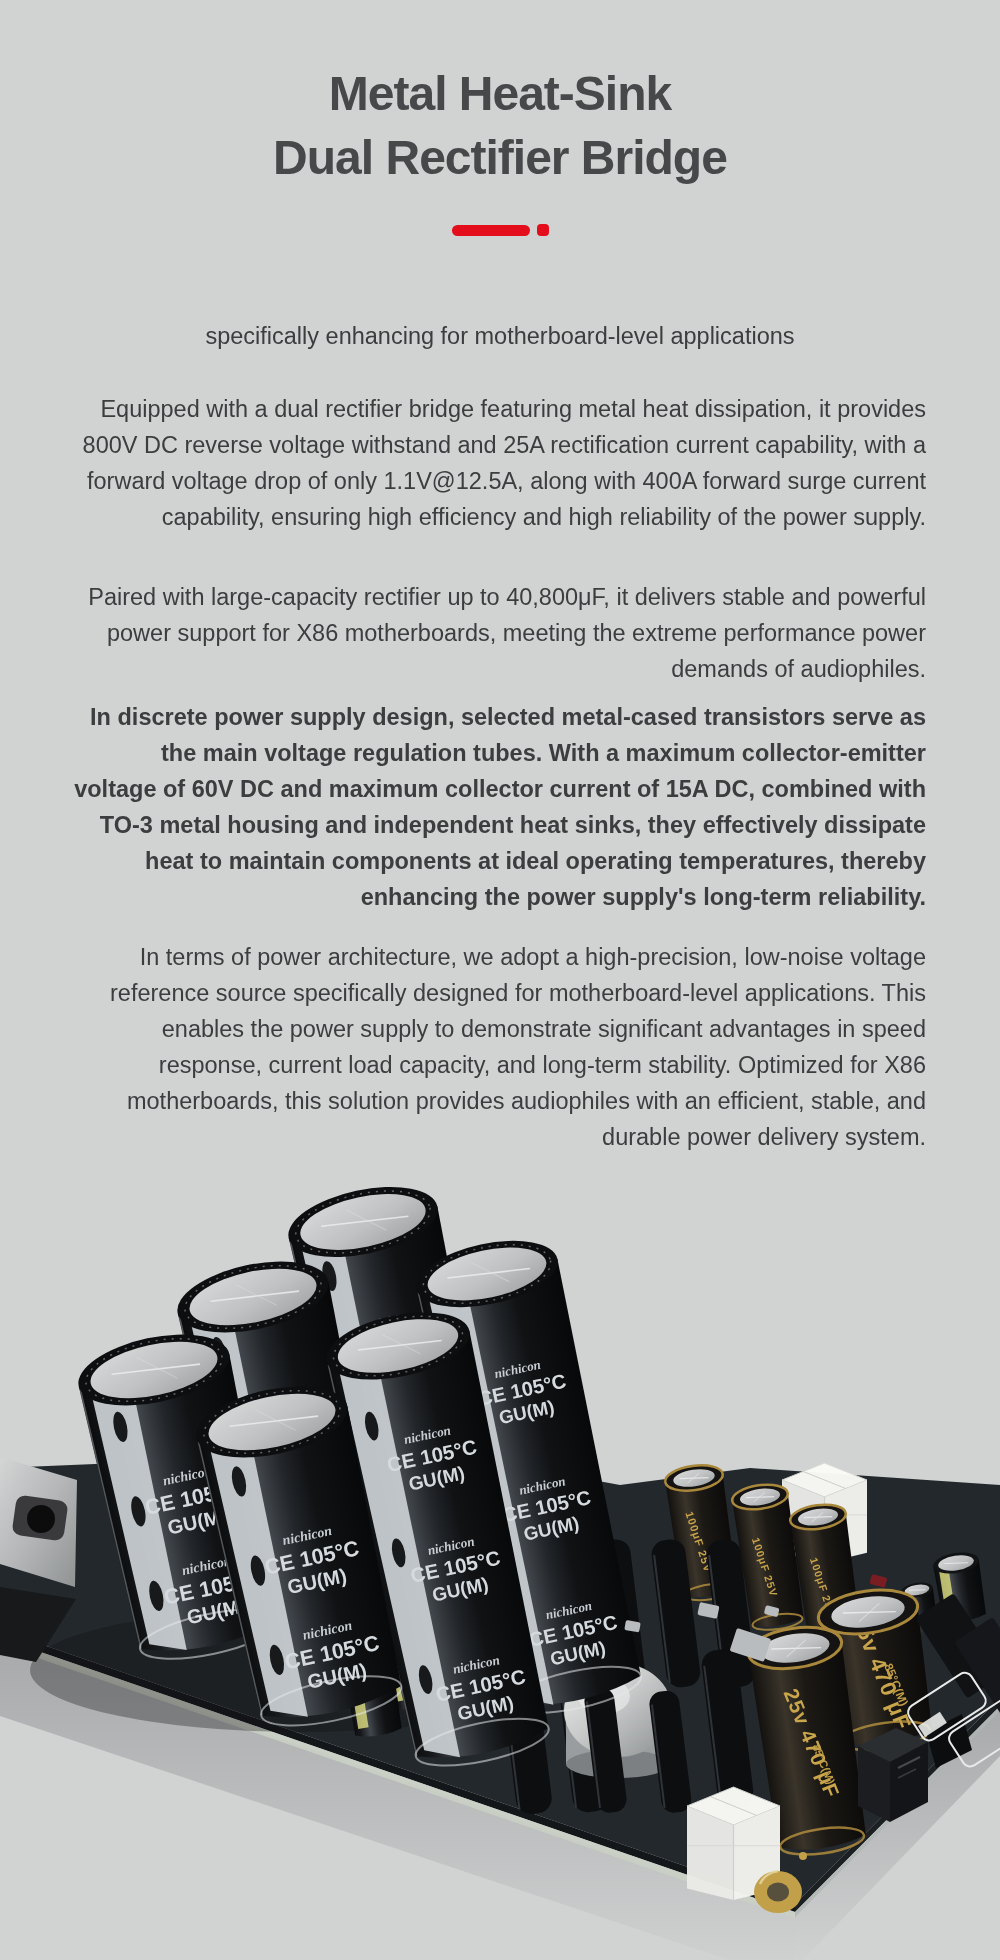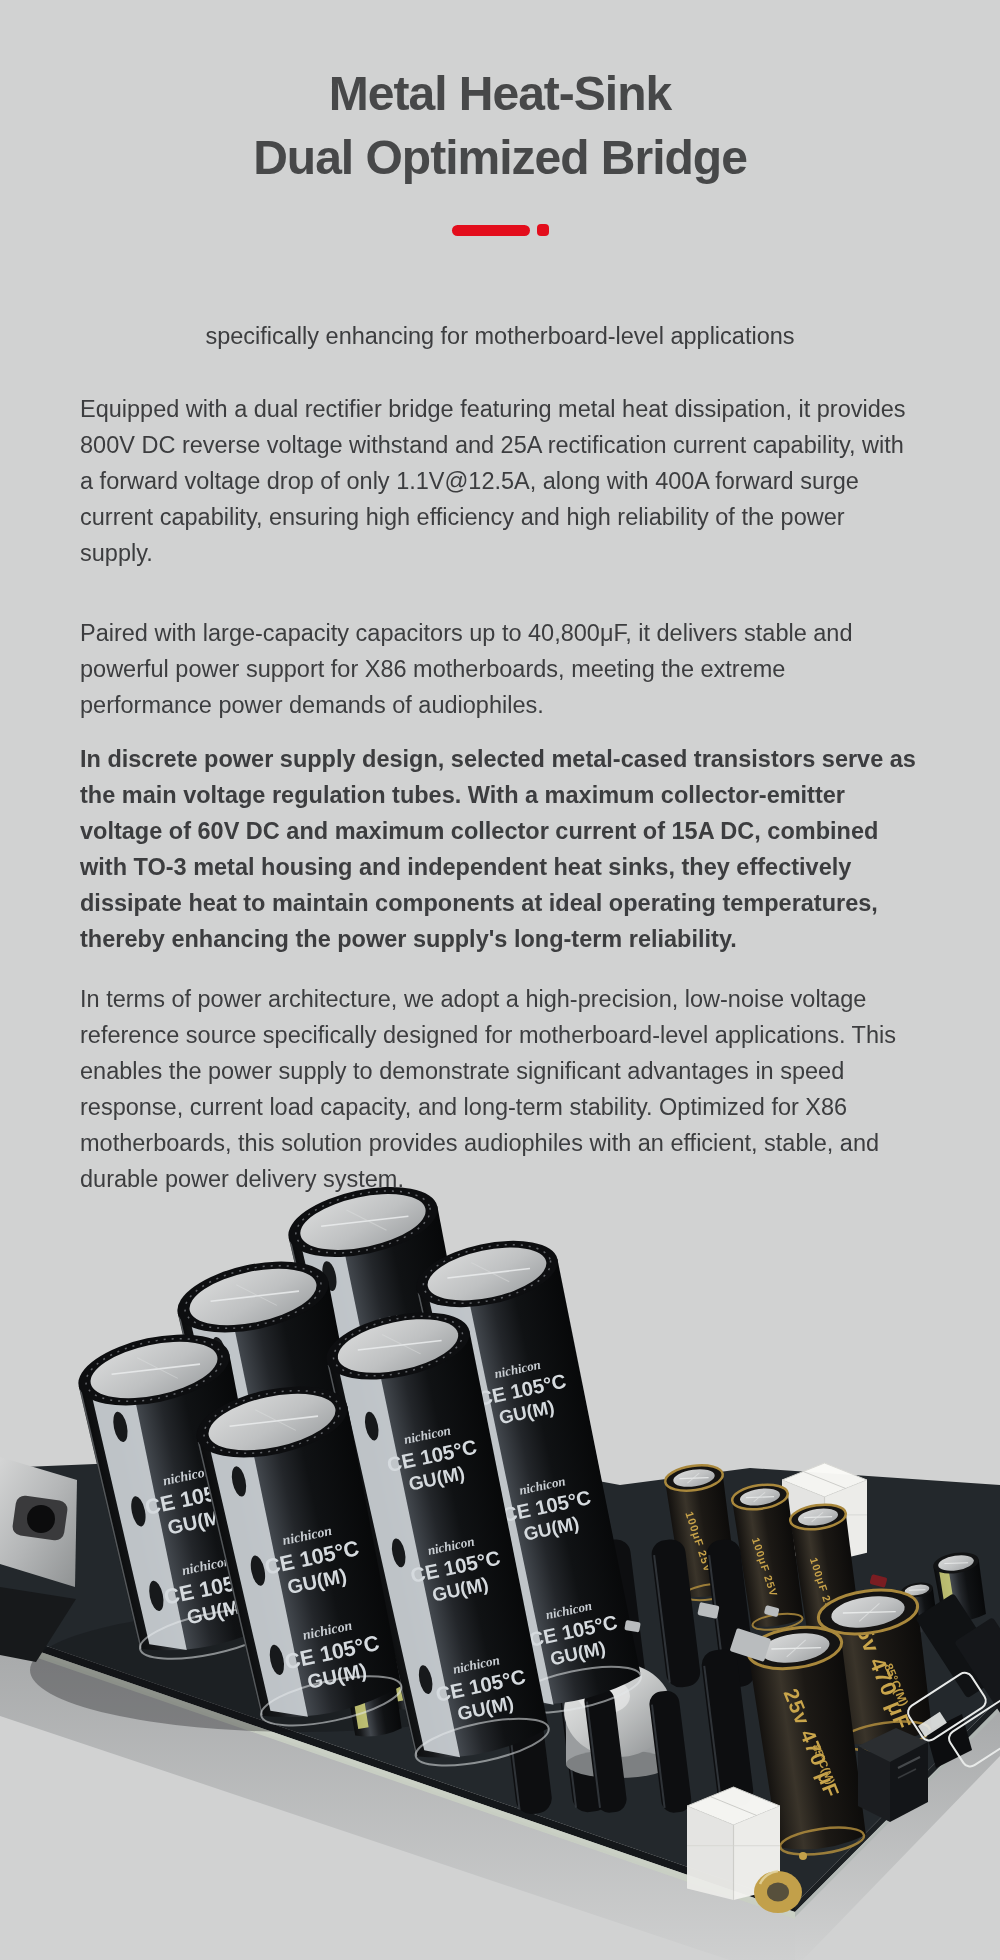--- a/index.html
+++ b/index.html
@@ -16,48 +16,48 @@
   .divider{margin-top:34px;display:flex;justify-content:center;align-items:center;gap:7px;}
   .divider .bar{width:78px;height:11px;border-radius:6px;}
   .divider .dot{width:12px;height:12px;border-radius:4px;}
   .subtitle{
     margin-top:46px;text-align:center;font-size:23.5px;line-height:36px;color:#3c3d3f;
   }
   .body-copy{
     width:876px;margin:37px auto 0 auto;font-size:23.5px;line-height:36px;color:#3c3d3f;
     text-align:left;
   }
-  .body-copy p{margin:18px;}
+  .body-copy p{margin:12px;text-align:right;}
   .body-copy p.gap-lg{margin-bottom:44px;}
   .body-copy p.gap-sm{margin-bottom:24px;font-weight:bold;}
   #board-photo{position:absolute;left:0;top:1150px;}
   .cap-brand{font-family:"Liberation Serif", serif;font-style:italic;font-weight:bold;}
   .cap-bold{font-family:"Liberation Sans", sans-serif;font-weight:bold;}
 </style>
 </head>
 <body>
 
 <h1 class="page-title">
   <span>Metal Heat-Sink</span><br>
-  <span>Dual Optimized Bridge</span>
+  <span>Dual Rectifier Bridge</span>
 </h1>
 
 <div class="divider">
   <span class="bar" style="background: rgb(227, 13, 28);"></span>
   <span class="dot" style="background: rgb(227, 13, 28);"></span>
 </div>
 
 <div class="subtitle">
   <br>
   <span>specifically enhancing for motherboard-level applications</span>
 </div>
 
 <div class="body-copy">
   <p class="gap-lg">Equipped with a dual rectifier bridge featuring metal heat dissipation, it provides 800V DC reverse voltage withstand and 25A rectification current capability, with a forward voltage drop of only 1.1V@12.5A, along with 400A forward surge current capability, ensuring high efficiency and high reliability of the power supply.</p>
-  <p>Paired with large-capacity capacitors up to 40,800μF, it delivers stable and powerful power support for X86 motherboards, meeting the extreme performance power demands of audiophiles.</p>
+  <p>Paired with large-capacity rectifier up to 40,800μF, it delivers stable and powerful power support for X86 motherboards, meeting the extreme performance power demands of audiophiles.</p>
   <p class="gap-sm">In discrete power supply design, selected metal-cased transistors serve as the main voltage regulation tubes. With a maximum collector-emitter voltage of 60V DC and maximum collector current of 15A DC, combined with TO-3 metal housing and independent heat sinks, they effectively dissipate heat to maintain components at ideal operating temperatures, thereby enhancing the power supply's long-term reliability.</p>
   <p>In terms of power architecture, we adopt a high-precision, low-noise voltage reference source specifically designed for motherboard-level applications. This enables the power supply to demonstrate significant advantages in speed response, current load capacity, and long-term stability. Optimized for X86 motherboards, this solution provides audiophiles with an efficient, stable, and durable power delivery system.</p>
 </div>
 
 <svg id="board-photo" width="1000" height="810" viewBox="0 0 1000 810" xmlns="http://www.w3.org/2000/svg">
     <defs>
       <linearGradient id="gBody" x1="0" y1="0" x2="1" y2="0">
         <stop offset="0" stop-color="#0a0b0c" stop-opacity="1"></stop>
         <stop offset="0.15" stop-color="#17191b" stop-opacity="1"></stop>
         <stop offset="0.34" stop-color="#42474d" stop-opacity="1"></stop>

